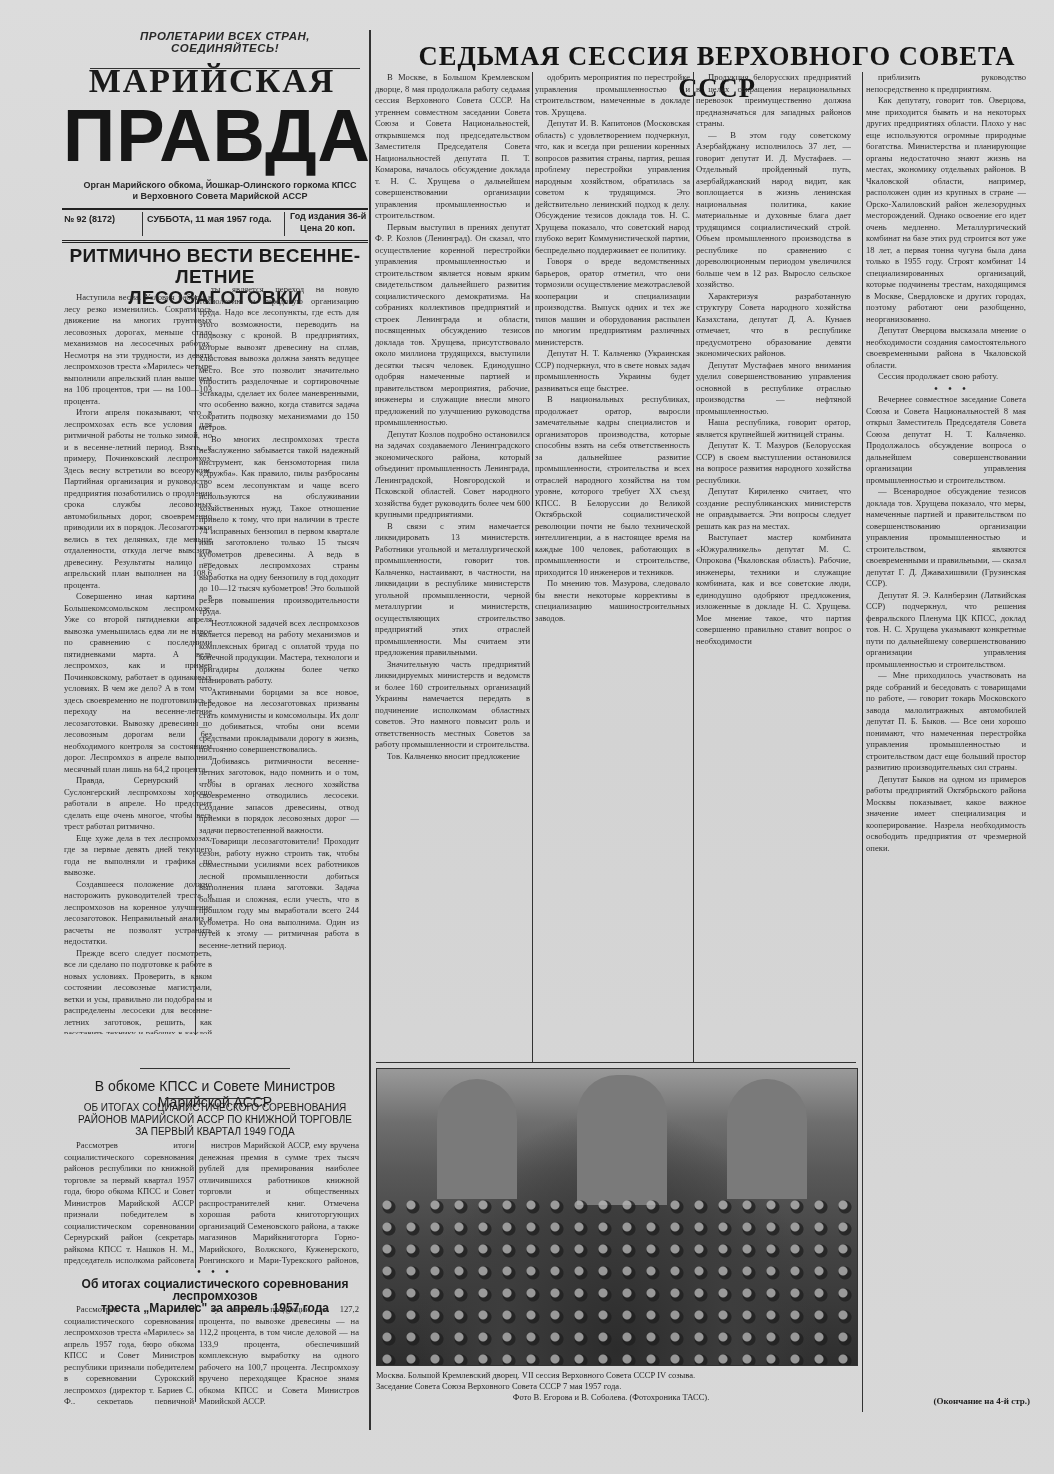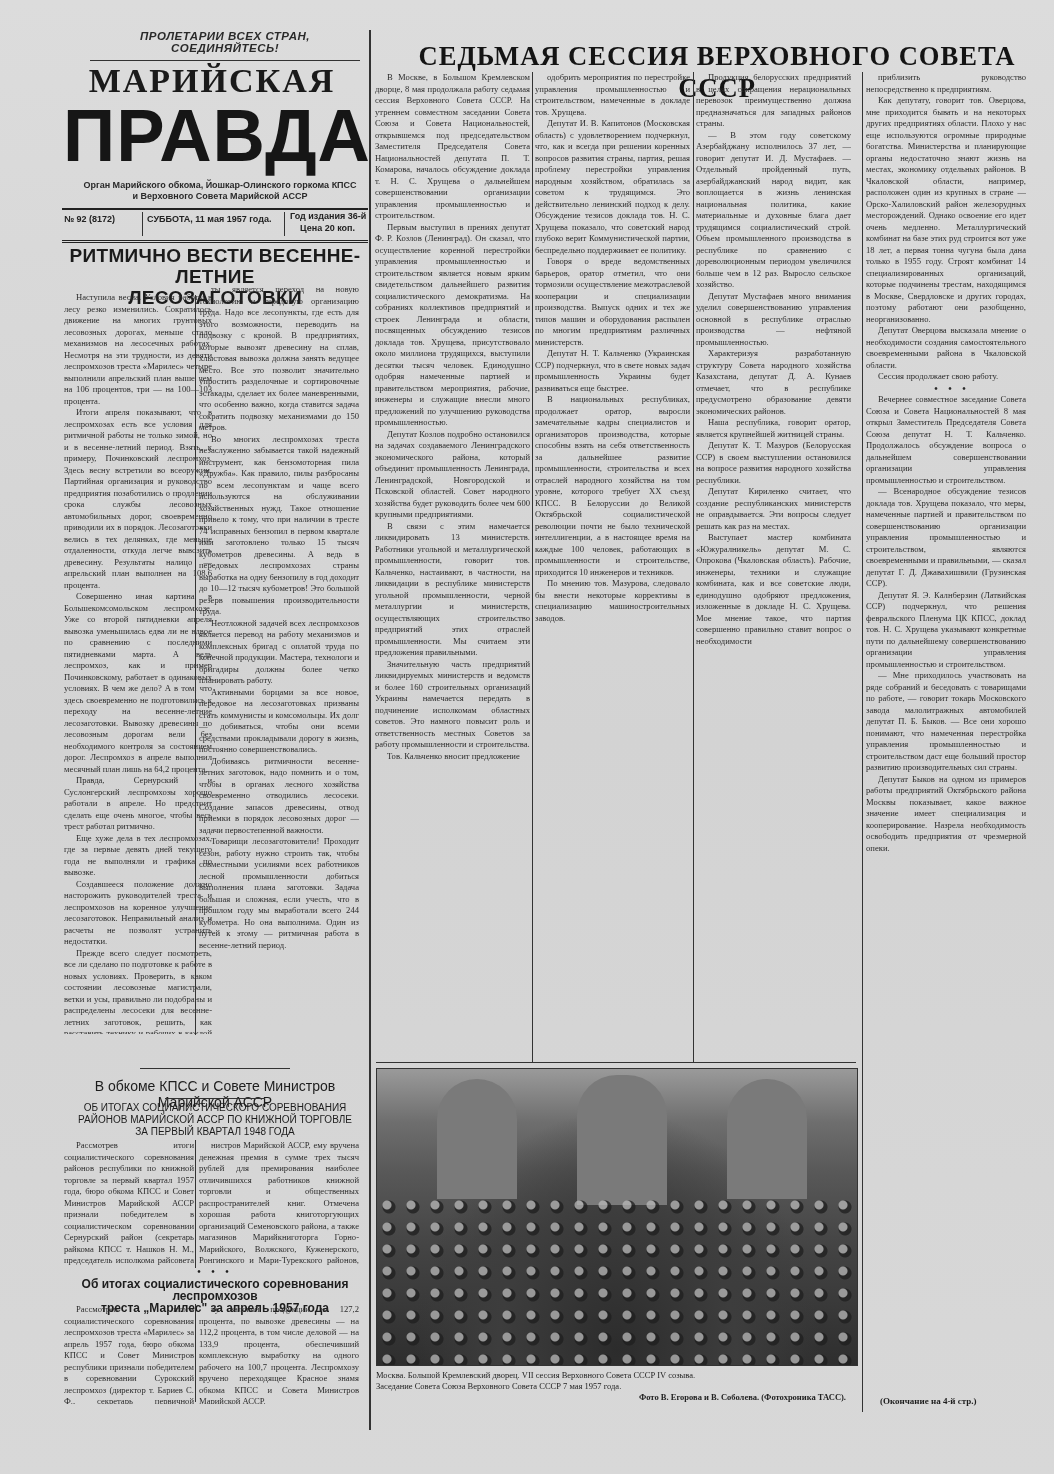--- a/index.html
+++ b/index.html
@@ -3,21 +3,21 @@
 <meta charset="utf-8">
 <style>
   html,body{margin:0;padding:0;}
   body{width:1054px;height:1474px;background:#d6d6d6;overflow:hidden;position:relative;
        font-family:"Liberation Serif",serif;color:#1e1e1e;}
   .page{position:absolute;left:0;top:0;width:1054px;height:1474px;
         background:linear-gradient(180deg,#dcdcdc 0%,#d3d3d3 50%,#d8d8d8 100%);}
   .abs{position:absolute;}
   .motto{left:90px;top:30px;width:270px;text-align:center;font-family:"Liberation Sans",sans-serif;
          font-style:italic;font-weight:bold;font-size:11.5px;letter-spacing:0.5px;color:#2a2a2a;
-         border-bottom:1.5px solid #333;padding-bottom:6px;}
+         border-bottom:1.5px solid #333;padding-bottom:14px;}
   .title1{left:62px;top:62px;width:300px;text-align:center;font-family:"Liberation Serif",serif;
           font-size:34px;letter-spacing:2px;font-weight:bold;color:#1a1a1a;}
   .title2{left:60px;top:100px;width:305px;text-align:center;font-family:"Liberation Sans",sans-serif;
           font-size:74px;font-weight:bold;letter-spacing:1px;line-height:72px;color:#161616;
           transform:scaleX(0.98);}
   .organ{left:70px;top:180px;width:300px;text-align:center;font-family:"Liberation Sans",sans-serif;
          font-size:9px;font-weight:bold;line-height:11px;color:#2a2a2a;}
   .infobar{left:62px;top:208px;width:306px;height:30px;border-top:2px solid #222;border-bottom:3px double #222;
            font-family:"Liberation Sans",sans-serif;font-size:9px;font-weight:bold;color:#222;}
   .infobar .c{position:absolute;top:4px;}
@@ -89,21 +89,21 @@
     <p>Добиваясь ритмичности весенне-летних заготовок, надо помнить и о том, чтобы в органах лесного хозяйства своевременно отводились лесосеки. Создание запасов древесины, отвод приемки в порядок лесовозных дорог — задачи первостепенной важности.</p>
     <p>Товарищи лесозаготовители! Проходит сезон, работу нужно строить так, чтобы совместными усилиями всех работников лесной промышленности добиться выполнения плана заготовки. Задача большая и сложная, если учесть, что в прошлом году мы выработали всего 244 кубометра. Но она выполнима. Один из путей к этому — ритмичная работа в весенне-летний период.</p>
   </div>
 
   <div class="hline" style="left:140px;top:1068px;width:150px;"></div>
   <div class="abs section-head" style="left:62px;top:1078px;width:306px;font-size:14px;">В обкоме КПСС и Совете Министров Марийской АССР</div>
   <div class="hline" style="left:165px;top:1098px;width:100px;"></div>
   <div class="abs section-head" style="left:62px;top:1102px;width:306px;font-size:10px;font-weight:normal;line-height:12px;">
     <div>ОБ ИТОГАХ СОЦИАЛИСТИЧЕСКОГО СОРЕВНОВАНИЯ</div>
     <div>РАЙОНОВ МАРИЙСКОЙ АССР ПО КНИЖНОЙ ТОРГОВЛЕ</div>
-    <div>ЗА ПЕРВЫЙ КВАРТАЛ 1948 ГОДА</div>
+    <div>ЗА ПЕРВЫЙ КВАРТАЛ 1949 ГОДА</div>
   </div>
   <div class="col small-cap" style="left:64px;top:1140px;width:130px;height:128px;">
     <p>Рассмотрев итоги социалистического соревнования районов республики по книжной торговле за первый квартал 1957 года, бюро обкома КПСС и Совет Министров Марийской АССР признали победителем в социалистическом соревновании Сернурский район (секретарь райкома КПСС т. Нашков Н. М., председатель исполкома райсовета т. Ешманов А. А.), выполнивший план по магазину Марийкниготорга на 102,4 процента и по райпотребсоюзу — на 112,5 процента. За районом сохранено переходящее Красное знамя обкома КПСС и Совета Ми-</p>
   </div>
   <div class="vline" style="left:195px;top:1140px;height:128px;"></div>
   <div class="col small-cap" style="left:199px;top:1140px;width:160px;height:128px;">
     <p>нистров Марийской АССР, ему вручена денежная премия в сумме трех тысяч рублей для премирования наиболее отличившихся работников книжной торговли и общественных распространителей книг. Отмечена хорошая работа книготоргующих организаций Семеновского района, а также магазинов Марийкниготорга Горно-Марийского, Волжского, Куженерского, Ронгинского и Мари-Турекского районов, выполнивших план книжной торговли на 108—125 процентов.</p>
   </div>
   <div class="abs dots" style="left:62px;top:1266px;width:306px;">• • •</div>
   <div class="abs section-head" style="left:62px;top:1278px;width:306px;font-size:12px;font-weight:bold;line-height:12px;">
@@ -136,48 +136,48 @@
     <p>Депутат И. В. Капитонов (Московская область) с удовлетворением подчеркнул, что, как и всегда при решении коренных вопросов развития страны, партия, решая проблему перестройки управления народным хозяйством, обратилась за советом к трудящимся. Это действительно ленинский подход к делу. Обсуждение тезисов доклада тов. Н. С. Хрущева показало, что советский народ глубоко верит Коммунистической партии, беспредельно поддерживает ее политику.</p>
     <p>Говоря о вреде ведомственных барьеров, оратор отметил, что они тормозили осуществление межотраслевой кооперации и специализации производства. Выпуск одних и тех же типов машин и оборудования распылен по многим предприятиям различных министерств.</p>
     <p>Депутат Н. Т. Кальченко (Украинская ССР) подчеркнул, что в свете новых задач промышленность Украины будет развиваться еще быстрее.</p>
     <p>В национальных республиках, продолжает оратор, выросли замечательные кадры специалистов и организаторов производства, которые способны взять на себя ответственность за дальнейшее развитие промышленности, строительства и всех отраслей народного хозяйства на том уровне, которого требует XX съезд КПСС. В Белоруссии до Великой Октябрьской социалистической революции почти не было технической интеллигенции, а в настоящее время на каждые 100 человек, работающих в промышленности и строительстве, приходится 10 инженеров и техников.</p>
     <p>По мнению тов. Мазурова, следовало бы внести некоторые коррективы в специализацию машиностроительных заводов.</p>
   </div>
   <div class="vline" style="left:693px;top:72px;height:990px;"></div>
   <div class="col" style="left:696px;top:72px;width:155px;height:990px;">
     <p>Продукция белорусских предприятий в целях сокращения нерациональных перевозок преимущественно должна предназначаться для западных районов страны.</p>
     <p>— В этом году советскому Азербайджану исполнилось 37 лет, — говорит депутат И. Д. Мустафаев. — Отдельный пройденный путь, азербайджанский народ видит, как воплощается в жизнь ленинская национальная политика, какие материальные и духовные блага дает трудящимся социалистический строй. Объем промышленного производства в республике по сравнению с дореволюционным периодом увеличился больше чем в 12 раз. Выросло сельское хозяйство.</p>
+    <p>Характеризуя разработанную структуру Совета народного хозяйства Казахстана, депутат Д. А. Кунаев отмечает, что в республике предусмотрено образование девяти экономических районов.</p>
     <p>Депутат Мустафаев много внимания уделил совершенствованию управления основной в республике отраслью производства — нефтяной промышленностью.</p>
-    <p>Характеризуя разработанную структуру Совета народного хозяйства Казахстана, депутат Д. А. Кунаев отмечает, что в республике предусмотрено образование девяти экономических районов.</p>
     <p>Наша республика, говорит оратор, является крупнейшей житницей страны.</p>
     <p>Депутат К. Т. Мазуров (Белорусская ССР) в своем выступлении остановился на вопросе развития народного хозяйства республики.</p>
     <p>Депутат Кириленко считает, что создание республиканских министерств не оправдывается. Эти вопросы следует решать как раз на местах.</p>
     <p>Выступает мастер комбината «Южуралникель» депутат М. С. Опрокова (Чкаловская область). Рабочие, инженеры, техники и служащие комбината, как и все советские люди, единодушно одобряют предложения, изложенные в докладе Н. С. Хрущева. Мое мнение такое, что партия совершенно правильно ставит вопрос о необходимости</p>
   </div>
   <div class="vline" style="left:862px;top:72px;height:1340px;"></div>
   <div class="col" style="left:866px;top:72px;width:160px;height:1320px;">
     <p>приблизить руководство непосредственно к предприятиям.</p>
     <p>Как депутату, говорит тов. Оверцова, мне приходится бывать и на некоторых других предприятиях области. Плохо у нас еще используются огромные природные богатства. Министерства и планирующие органы недостаточно знают жизнь на местах, экономику отдельных районов. В Чкаловской области, например, расположен один из крупных в стране — Орско-Халиловский район железорудных месторождений. Однако освоение его идет очень медленно. Металлургический комбинат на базе этих руд строится вот уже 18 лет, а первая тонна чугуна была дана только в 1955 году. Строят комбинат 14 специализированных организаций, которые подчинены трестам, находящимся в Москве, Свердловске и других городах, поэтому работают они разобщенно, неорганизованно.</p>
     <p>Депутат Оверцова высказала мнение о необходимости создания самостоятельного своевременными района в Чкаловской области.</p>
     <p>Сессия продолжает свою работу.</p>
     <p class="dots">• • •</p>
     <p>Вечернее совместное заседание Совета Союза и Совета Национальностей 8 мая открыл Заместитель Председателя Совета Союза депутат Н. Т. Кальченко. Продолжалось обсуждение вопроса о дальнейшем совершенствовании организации управления промышленностью и строительством.</p>
     <p>— Всенародное обсуждение тезисов доклада тов. Хрущева показало, что меры, намеченные партией и правительством по совершенствованию организации управления промышленностью и строительством, являются своевременными и правильными, — сказал депутат Г. Д. Джавахишвили (Грузинская ССР).</p>
     <p>Депутат Я. Э. Калнберзин (Латвийская ССР) подчеркнул, что решения февральского Пленума ЦК КПСС, доклад тов. Н. С. Хрущева указывают конкретные пути по дальнейшему совершенствованию организации управления промышленностью и строительством.</p>
     <p>— Мне приходилось участвовать на ряде собраний и беседовать с товарищами по работе, — говорит токарь Московского завода малолитражных автомобилей депутат П. Б. Быков. — Все они хорошо понимают, что намеченная перестройка управления промышленностью и строительством даст еще больший простор развитию производительных сил страны.</p>
     <p>Депутат Быков на одном из примеров работы предприятий Октябрьского района Москвы показывает, какое важное значение имеет специализация и кооперирование. Назрела необходимость освободить предприятия от чрезмерной опеки.</p>
   </div>
-  <div class="abs" style="left:880px;top:1396px;width:150px;text-align:left;font-size:9px;font-weight:bold;">(Окончание на 4-й стр.)</div>
+  <div class="abs" style="left:880px;top:1396px;width:150px;text-align:right;font-size:9px;font-weight:bold;">(Окончание на 4-й стр.)</div>
 
   <div class="hline" style="left:376px;top:1062px;width:480px;"></div>
   <div class="abs photo">
     <div class="arch" style="left:60px;top:10px;width:80px;height:120px;"></div>
     <div class="arch" style="left:200px;top:6px;width:90px;height:130px;"></div>
     <div class="arch" style="left:350px;top:10px;width:80px;height:120px;"></div>
     <div class="heads"></div>
   </div>
   <div class="abs caption">
     <div>Москва. Большой Кремлевский дворец. VII сессия Верховного Совета СССР IV созыва.</div>
     <div>Заседание Совета Союза Верховного Совета СССР 7 мая 1957 года.</div>
-    <div style="text-align:right;font-weight:bold;">Фото В. Егорова и В. Соболева. (Фотохроника ТАСС).</div>
+    <div style="text-align:center;font-weight:normal;">Фото В. Егорова и В. Соболева. (Фотохроника ТАСС).</div>
   </div>
 
 </div>
 
 </body></html>

